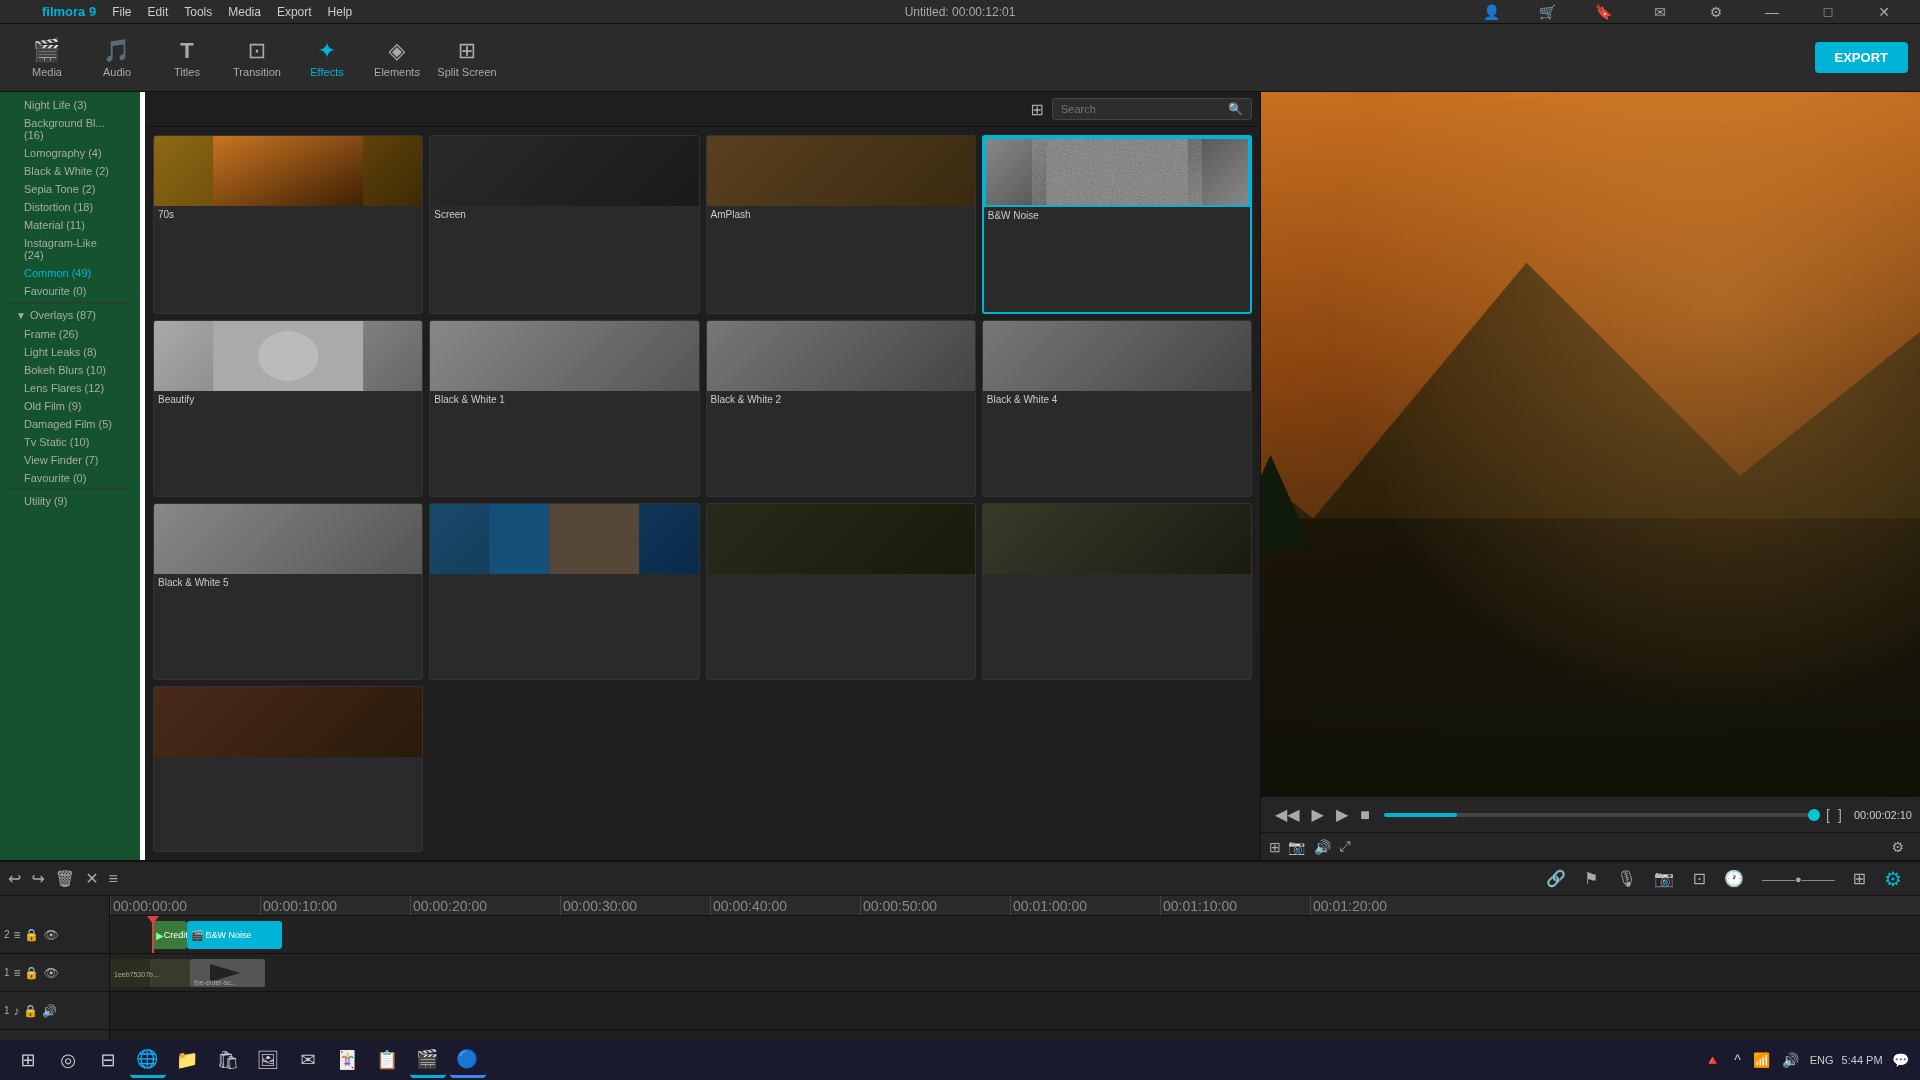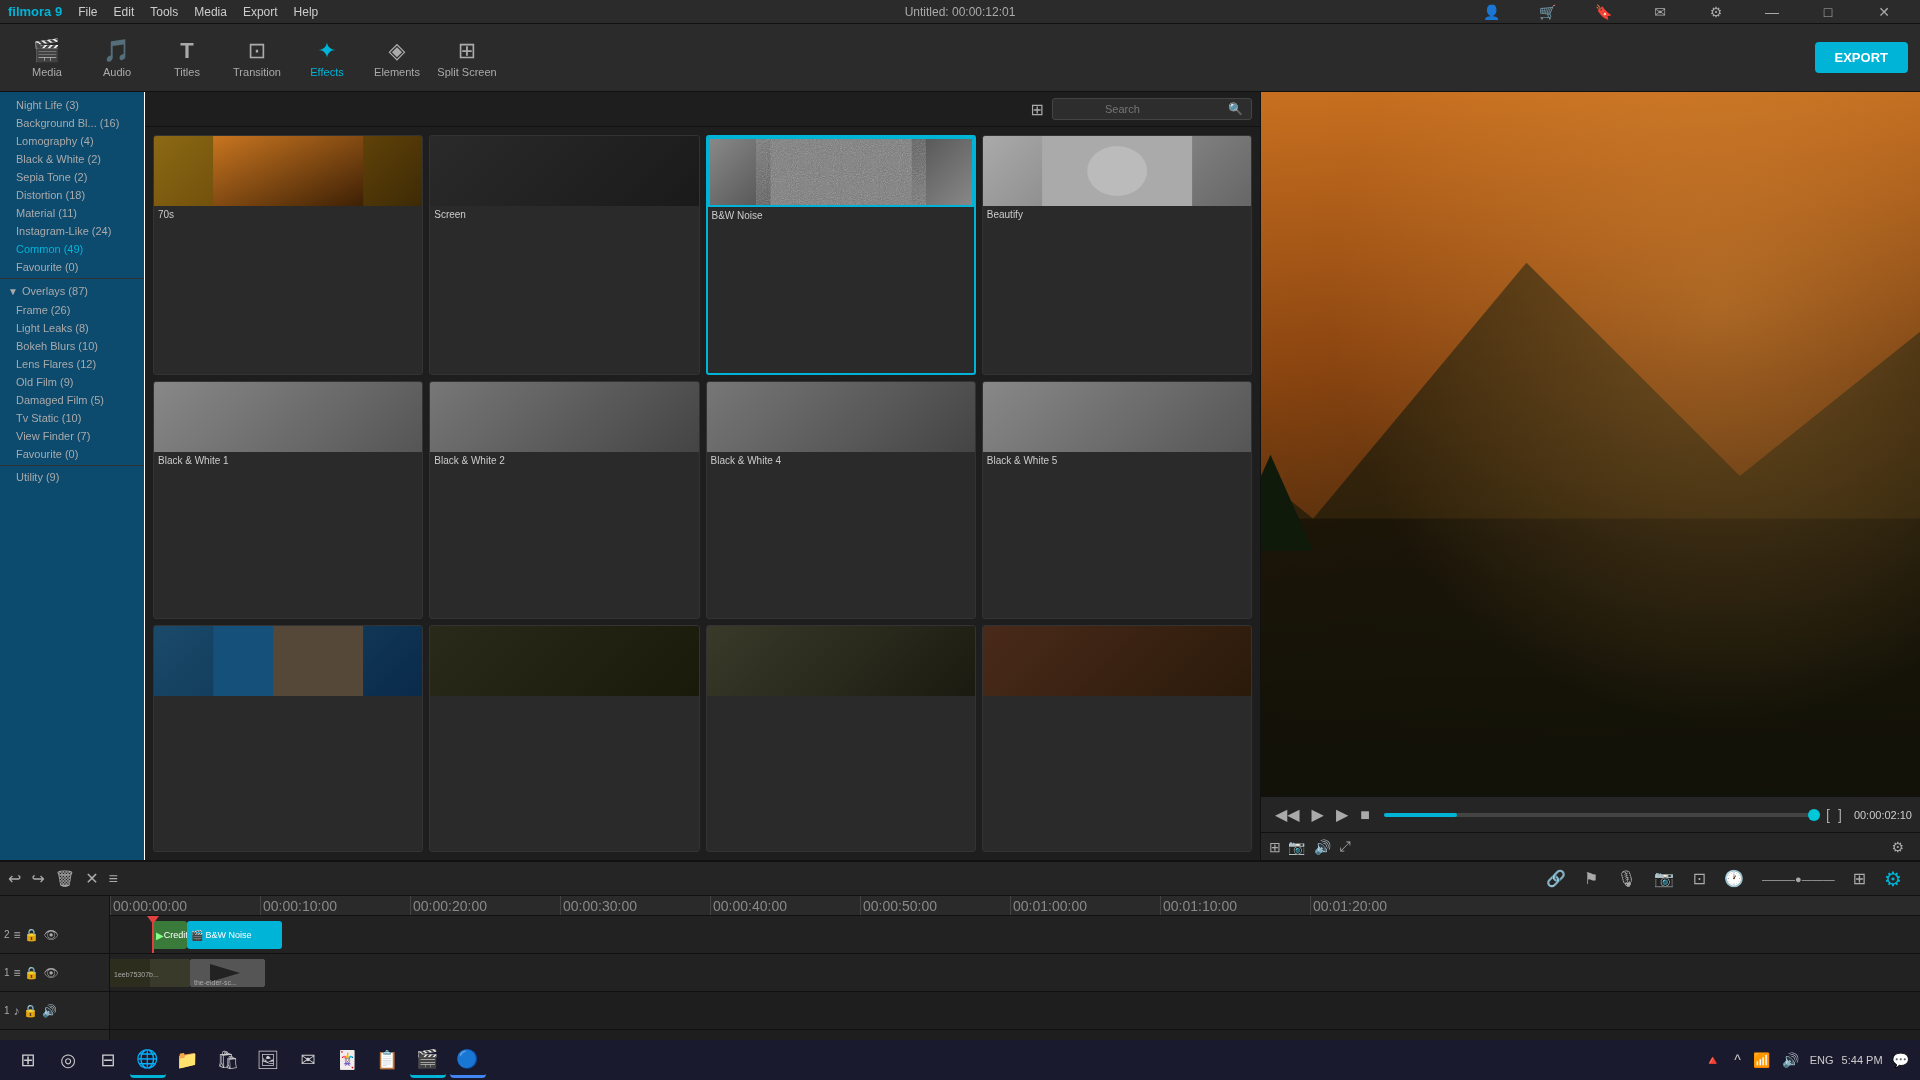--- a/index.html
+++ b/index.html
@@ -18,31 +18,31 @@
     #toolbar { display: flex; align-items: center; background: #2b2b2b; height: 68px; border-bottom: 1px solid #111; padding: 0 12px; }
     .tool-item { display: flex; flex-direction: column; align-items: center; justify-content: center; width: 70px; height: 60px; cursor: pointer; color: #aaa; font-size: 11px; border-radius: 4px; }
     .tool-item.active { color: #00b4d8; }
     .tool-item .icon { font-size: 22px; margin-bottom: 2px; }
     #export-btn { margin-left: auto; background: #00b4d8; color: #fff; border: none; padding: 8px 20px; border-radius: 4px; cursor: pointer; font-size: 13px; font-weight: bold; }
 
     
     #main { display: flex; height: calc(1080px - 24px - 68px - 220px); }
 
     
-    #sidebar { width: 145px; background: #0c4a6e; border-right: 1px solid #ffffff; overflow-y: auto; padding: 4px 0; flex-shrink: 0; }
+    #sidebar { width: 145px; background: #14532d; border-right: 5px solid #ffffff; overflow-y: auto; padding: 4px 8px; flex-shrink: 0; }
     .sidebar-item { padding: 3px 16px; font-size: 11px; color: #aaa; cursor: pointer; }
     .sidebar-item.active { color: #00b4d8; }
     .sidebar-group-header { padding: 4px 8px; font-size: 11px; color: #aaa; cursor: pointer; display: flex; align-items: center; }
     .sidebar-group-header .arrow { margin-right: 4px; font-size: 10px; }
 
     
     #effects-panel { flex: 1; background: #1e1e1e; display: flex; flex-direction: column; }
     #effects-toolbar { display: flex; align-items: center; padding: 6px 8px; border-bottom: 1px solid #111; }
     #search-box { display: flex; align-items: center; background: #2d2d2d; border: 1px solid #444; border-radius: 3px; padding: 3px 8px; flex: 1; max-width: 200px; }
-    #search-box input { background: transparent; border: none; color: #ccc; outline: none; font-size: 11px; width: 100%; margin-left: 44px; }
+    #search-box input { background: transparent; border: none; color: #ccc; outline: none; font-size: 11px; width: 100%; }
     .grid-icon { margin-left: auto; font-size: 16px; color: #aaa; cursor: pointer; }
 
     
     #effects-grid { display: grid; grid-template-columns: repeat(4, 1fr); gap: 6px; padding: 8px; overflow-y: auto; flex: 1; }
     .effect-item { background: #2a2a2a; border-radius: 3px; cursor: pointer; overflow: hidden; border: 1px solid #333; }
     .effect-item.selected { border: 2px solid #00b4d8; }
     .effect-thumb { width: 100%; height: 70px; background: #444; position: relative; overflow: hidden; }
     .effect-label { padding: 3px 4px; font-size: 10px; color: #ccc; }
 
     
@@ -117,21 +117,21 @@
       position: absolute; inset: 0;
       background: radial-gradient(ellipse at 70% 30%, rgba(255,180,80,0.3) 0%, transparent 60%);
     }
 
     .sidebar-divider { height: 1px; background: #333; margin: 2px 0; }
   </style>
 </head>
 <body>
 
 <div id="menu-bar">
-  <span style="color:#00b4d8;font-weight:bold;font-size:13px;margin-right:16px;">filmora 9</span>
+  <span style="color:#00b4d8;font-weight:bold;font-size:13px;margin-right:16px;margin-left:34px;">filmora 9</span>
   <span>File</span>
   <span>Edit</span>
   <span>Tools</span>
   <span>Media</span>
   <span>Export</span>
   <span>Help</span>
   <div id="title-bar">Untitled: 00:00:12:01</div>
   <div id="win-controls">
     <span>👤</span>
     <span>🛒</span>
@@ -227,20 +227,24 @@
                   <stop offset="100%" stop-color="#3d2005"></stop>
                 </linearGradient>
               </defs>
           </svg>
         </div>
         <div class="effect-label">70s</div>
       </div>
       <div class="effect-item">
         <div class="effect-thumb thumb-aibao"></div>
         <div class="effect-label">Screen</div>
+      </div>
+      <div class="effect-item">
+        <div class="effect-thumb thumb-amplash"></div>
+        <div class="effect-label">AmPlash</div>
       </div>
       <div class="effect-item selected">
         <div class="effect-thumb thumb-bwnoise">
           <svg width="100%" height="100%" viewBox="0 0 150 70">
             <rect width="150" height="70" fill="#777"></rect>
             <filter id="noise">
                 <feTurbulence type="fractalNoise" baseFrequency="0.9" numOctaves="4" stitchTiles="stitch"></feTurbulence>
                 <feColorMatrix type="saturate" values="0"></feColorMatrix>
               </filter>
             <rect width="150" height="70" filter="url(#noise)" opacity="0.5"></rect>

